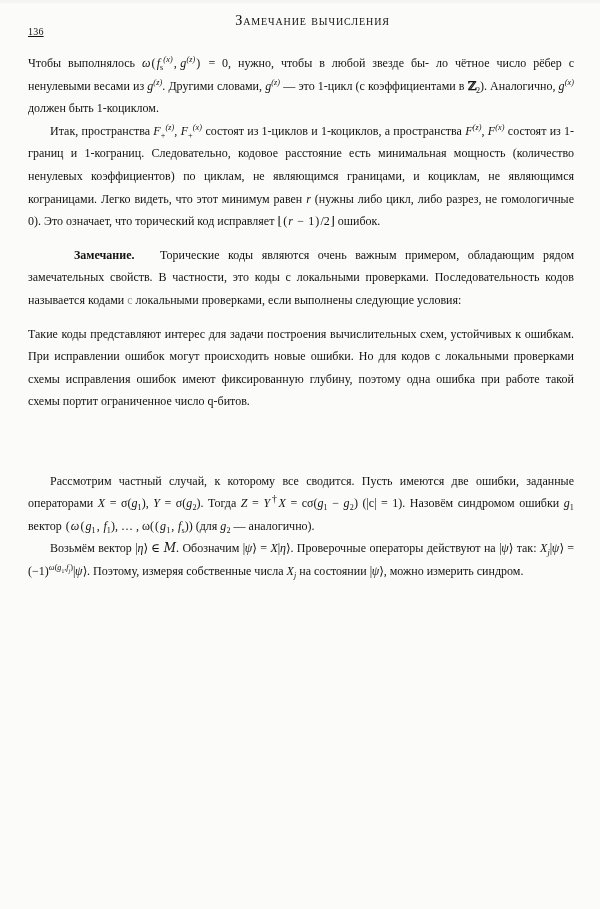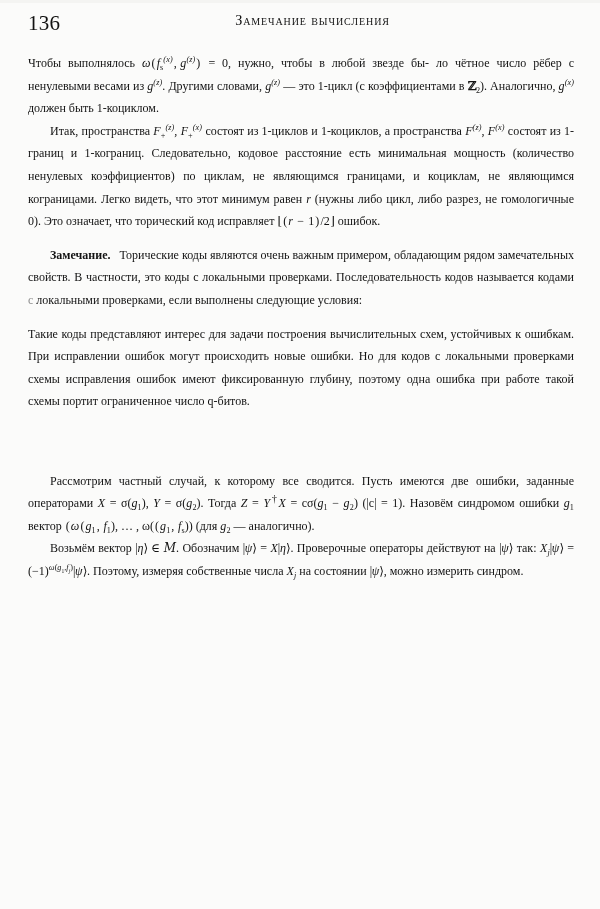--- a/index.html
+++ b/index.html
@@ -26,23 +26,24 @@
   .runhead {
     position: absolute;
     top: 11px;
     left: 28px;
     right: 27px;
     height: 22px;
   }
   .folio {
     position: absolute;
     left: 0;
-    top: 0;
-    font-size: 21px;
+    top: 15px;
+    font-size: 10px;
     letter-spacing: 0.2px;
+    text-decoration: underline;
   }
   .runtitle {
     position: absolute;
     left: 0;
     right: 0;
     top: 1px;
     text-align: center;
     font-size: 14.2px;
     font-variant: small-caps;
     letter-spacing: 0.9px;
@@ -89,21 +90,21 @@
   }
   ul.conds li + li { margin-top: 7px; }
   ul.conds li .dash {
     position: absolute;
     left: 0;
     top: 0;
     font-size: 15.1px;
   }
 
   
-  .bf { font-weight: bold; }
+  .bf { font-weight: bold; margin-left: 24px; }
   .it { }
   .mt {
     font-family: "Liberation Serif", "DejaVu Serif", serif;
     font-style: italic;
     letter-spacing: 0.1px;
   }
   .rm { font-style: normal; }
   sup.s, sub.s {
     font-size: 0.68em;
     font-style: normal;

